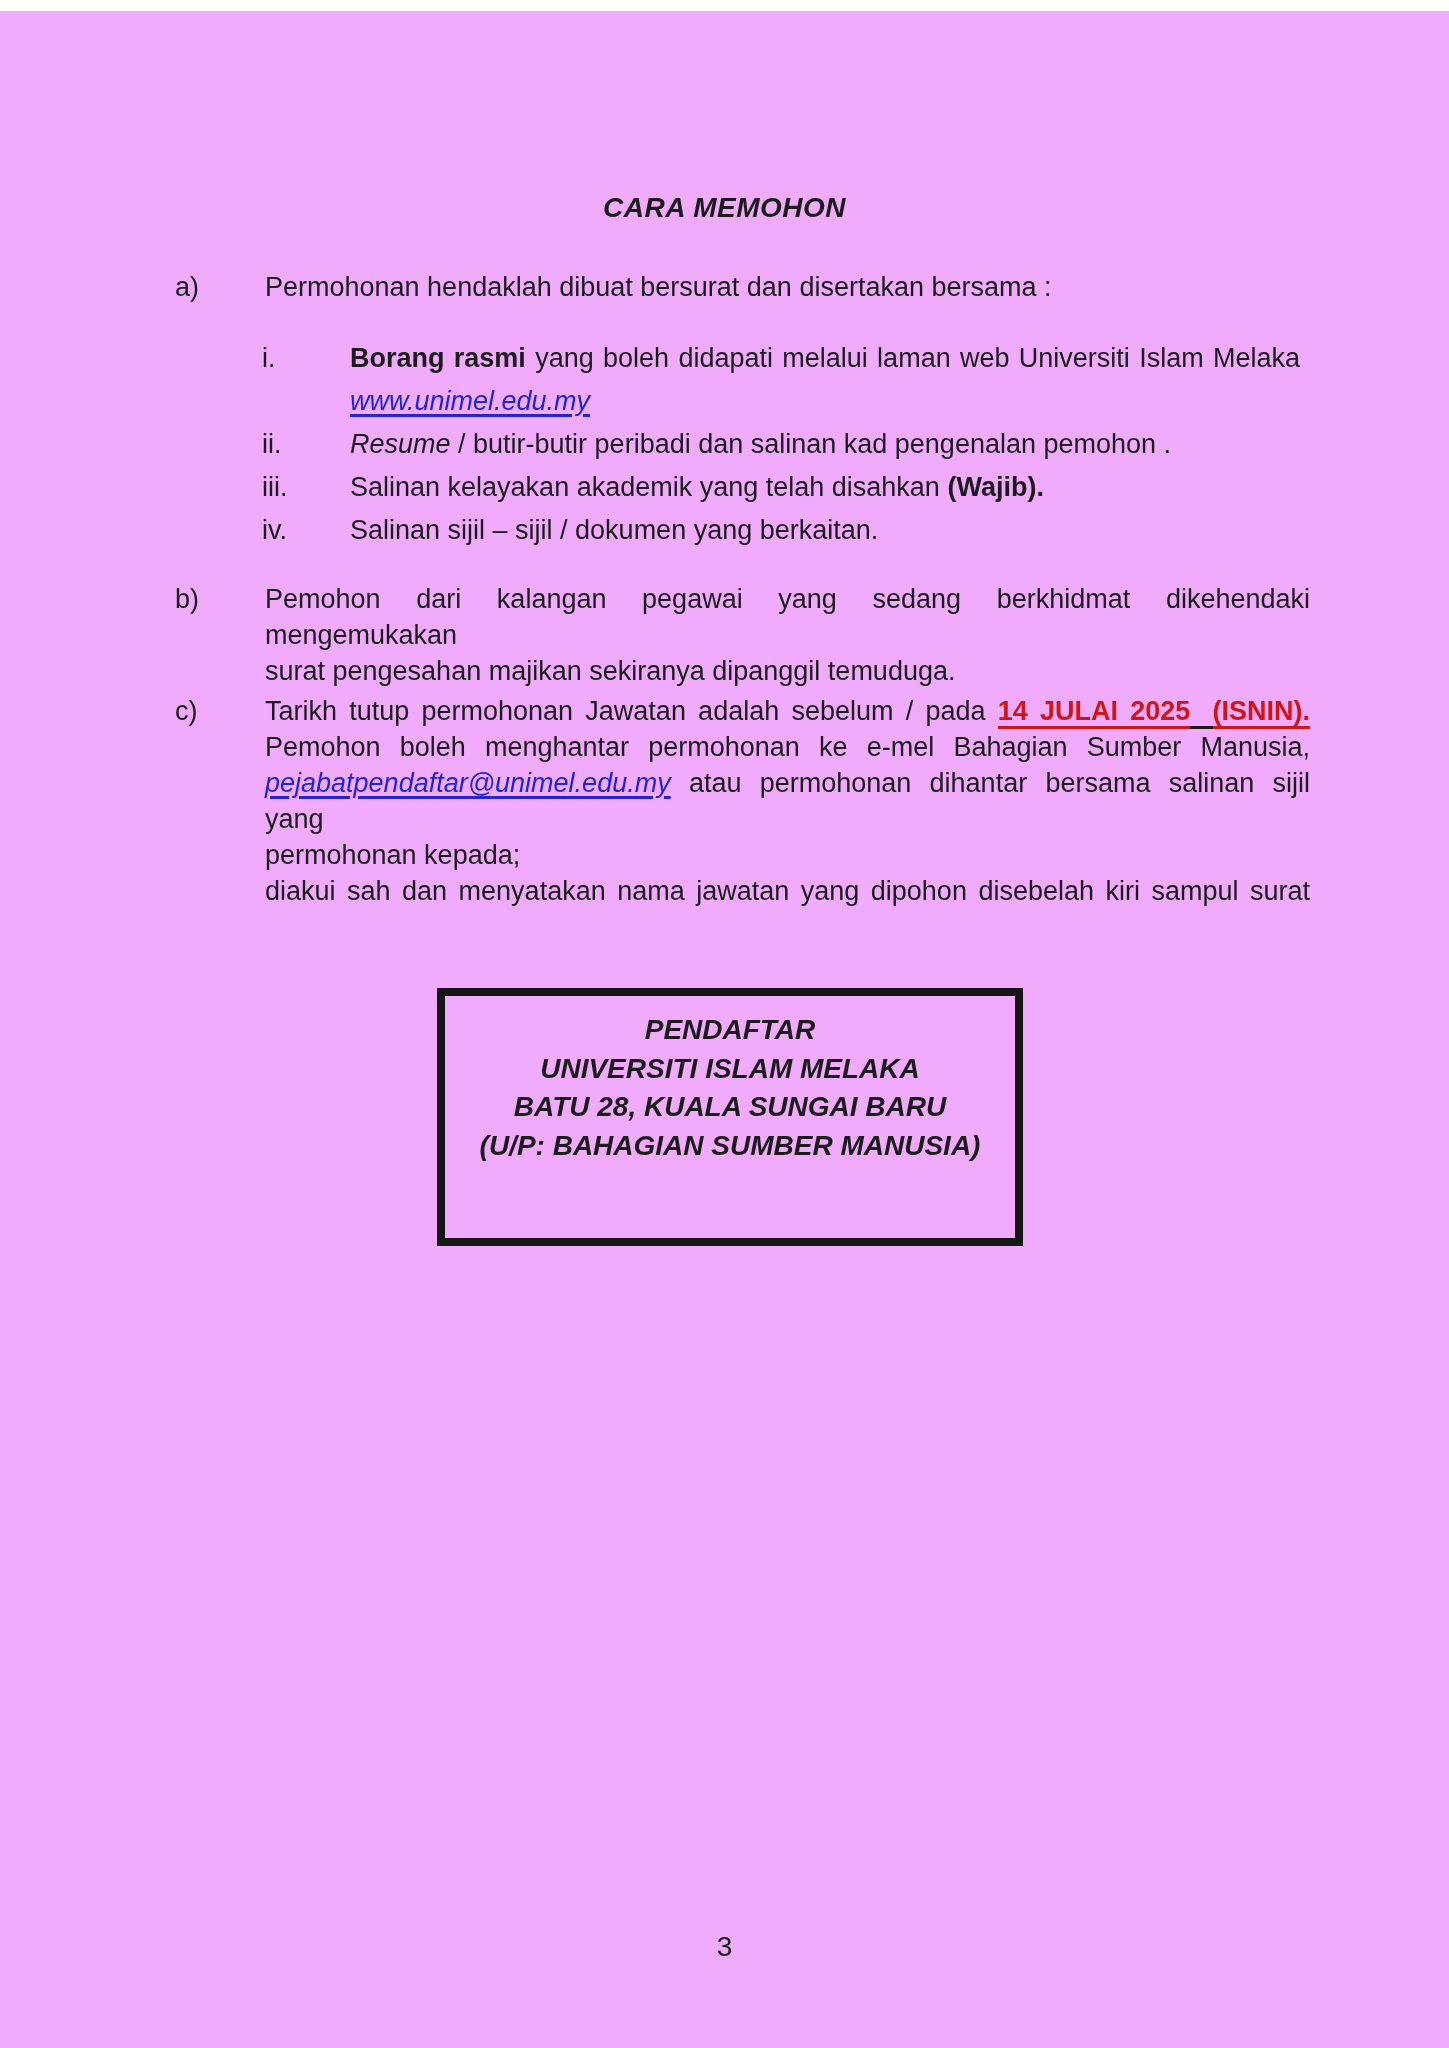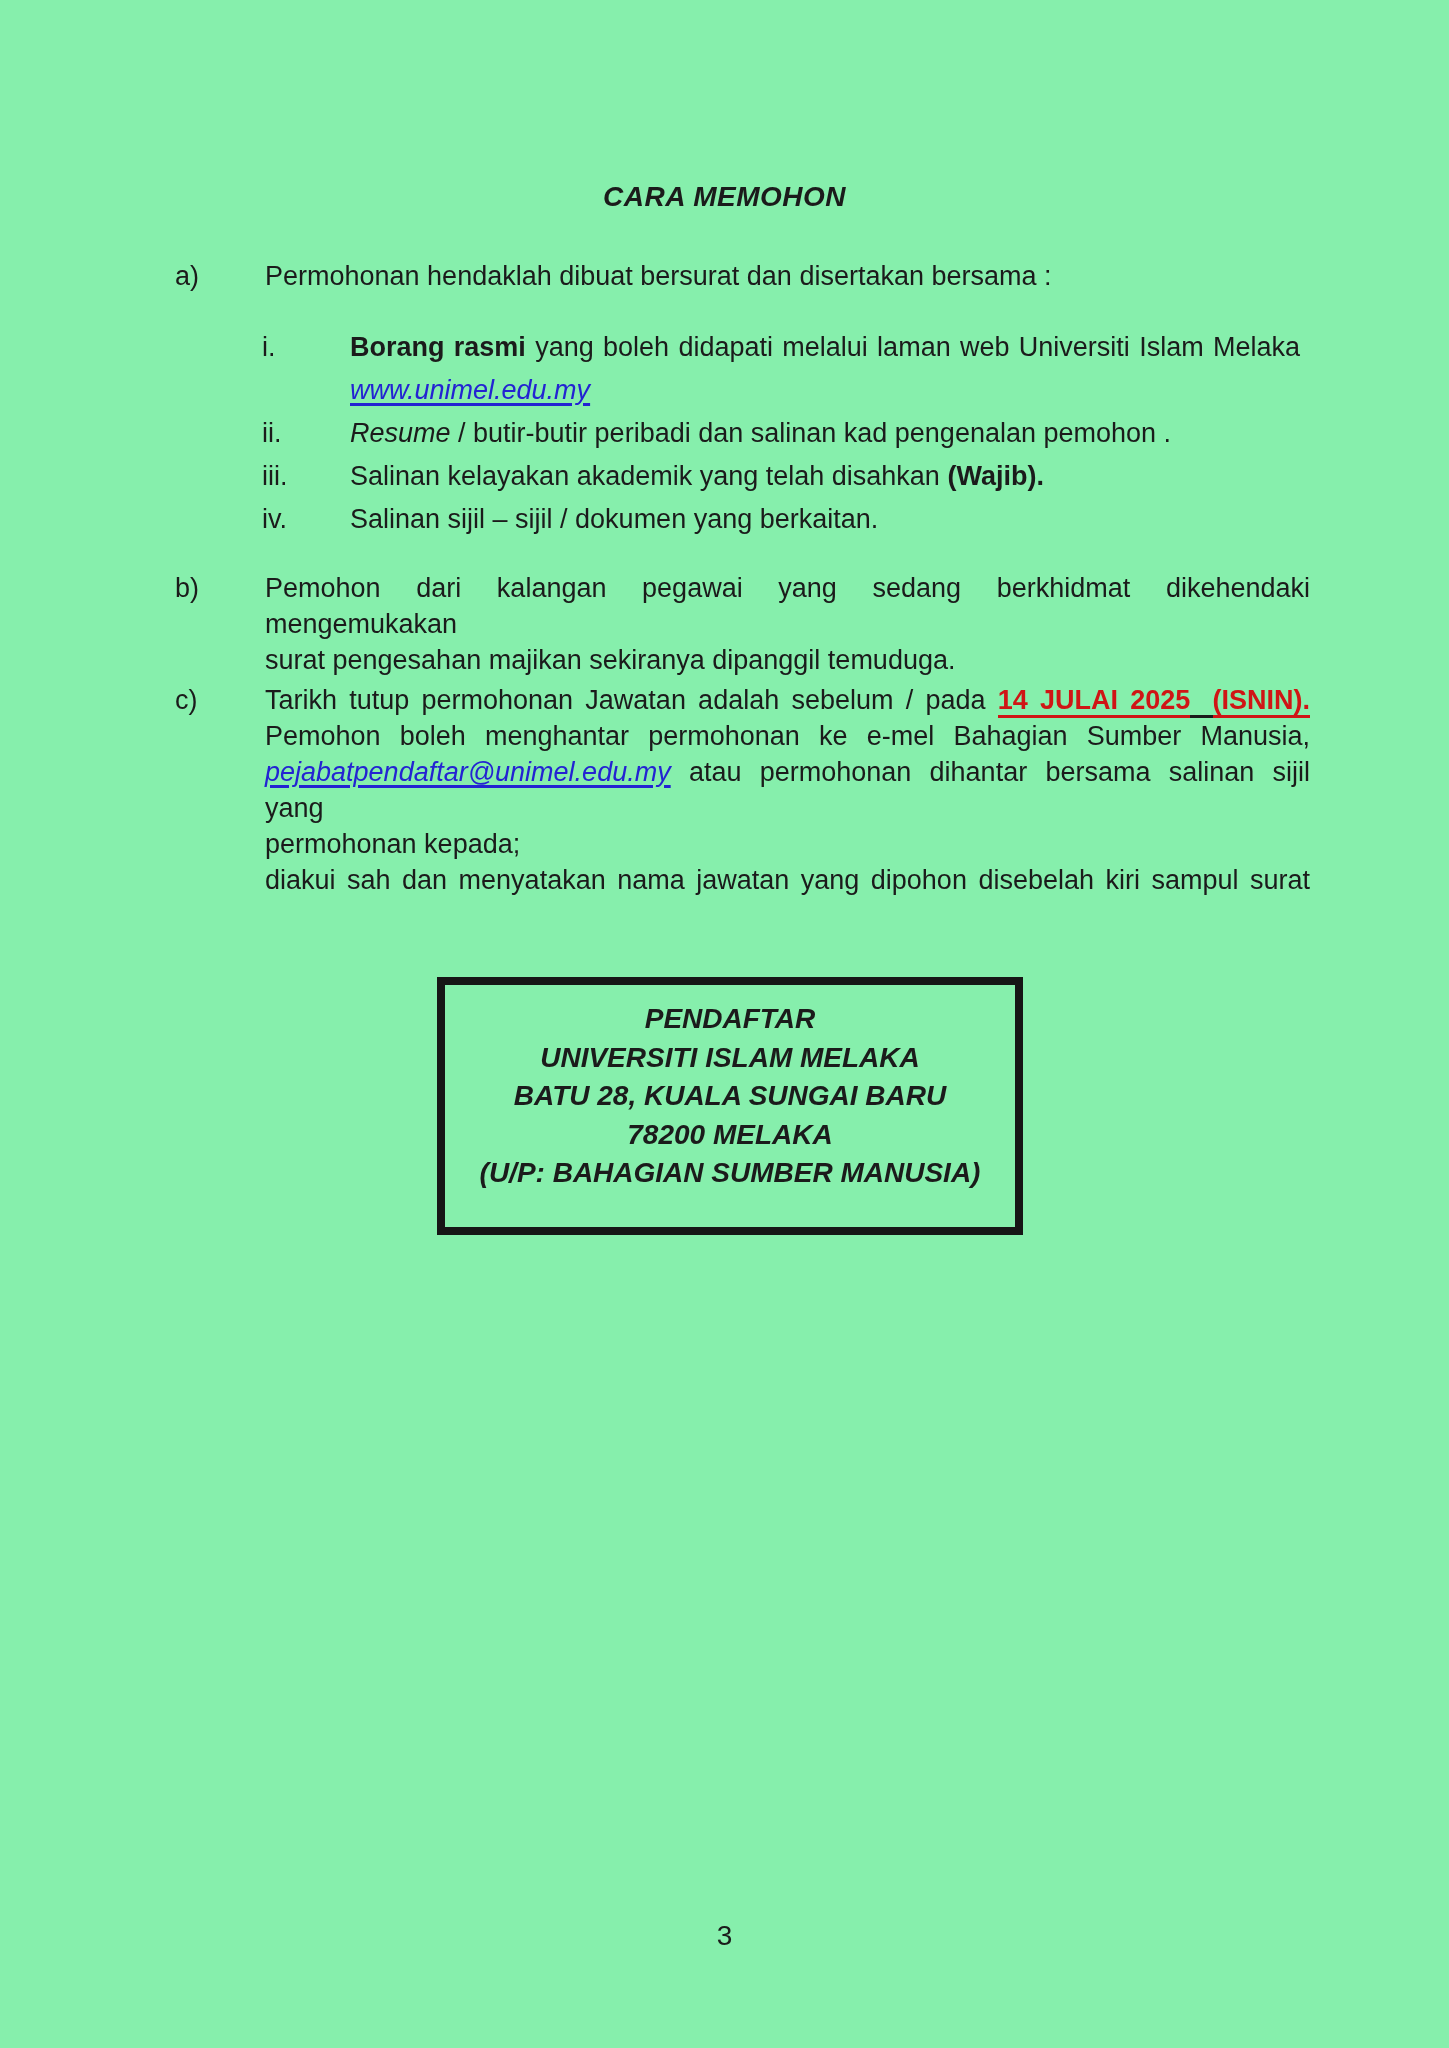--- a/index.html
+++ b/index.html
@@ -3,21 +3,21 @@
 <meta charset="utf-8">
 <title>Document</title>
 <style>
   * { margin:0; padding:0; box-sizing:border-box; }
   html, body { background:#ffffff; }
   body {
     width:1449px; height:2048px; position:relative;
     font-family:"Liberation Sans","DejaVu Sans",sans-serif;
     font-size:27px; color:#1b1b1b;
   }
-  .page { position:absolute; inset:0; background:#86efac; overflow:hidden; }
+  .page { position:absolute; inset:0; background:#f0abfc; overflow:hidden;margin-top:11px; }
 
   .doc-title {
     position:absolute; top:181px; left:0; width:100%;
     text-align:center; font-size:28px; font-weight:bold; font-style:italic;
     letter-spacing:.5px;
   }
 
   .row { position:absolute; left:0; width:1449px; }
   .row .label { position:absolute; left:175px; top:0; }
   .row .body  { position:absolute; left:265px; top:0; width:1045px; }
@@ -111,19 +111,18 @@
       <div class="jline"><a class="link">pejabatpendaftar@unimel.edu.my</a> <span>atau permohonan dihantar bersama salinan sijil yang</span></div>
       <div class="jline last">permohonan kepada;</div>
       <div class="jline">diakui sah dan menyatakan nama jawatan yang dipohon disebelah kiri sampul surat</div>
     </div>
   </section>
 
   <div class="addr-box">
     <div>PENDAFTAR</div>
     <div>UNIVERSITI ISLAM MELAKA</div>
     <div>BATU 28, KUALA SUNGAI BARU</div>
-    <div>78200 MELAKA</div>
     <div>(U/P: BAHAGIAN SUMBER MANUSIA)</div>
   </div>
 
   <div class="page-number">3</div>
 
 </div>
 
 </body></html>

